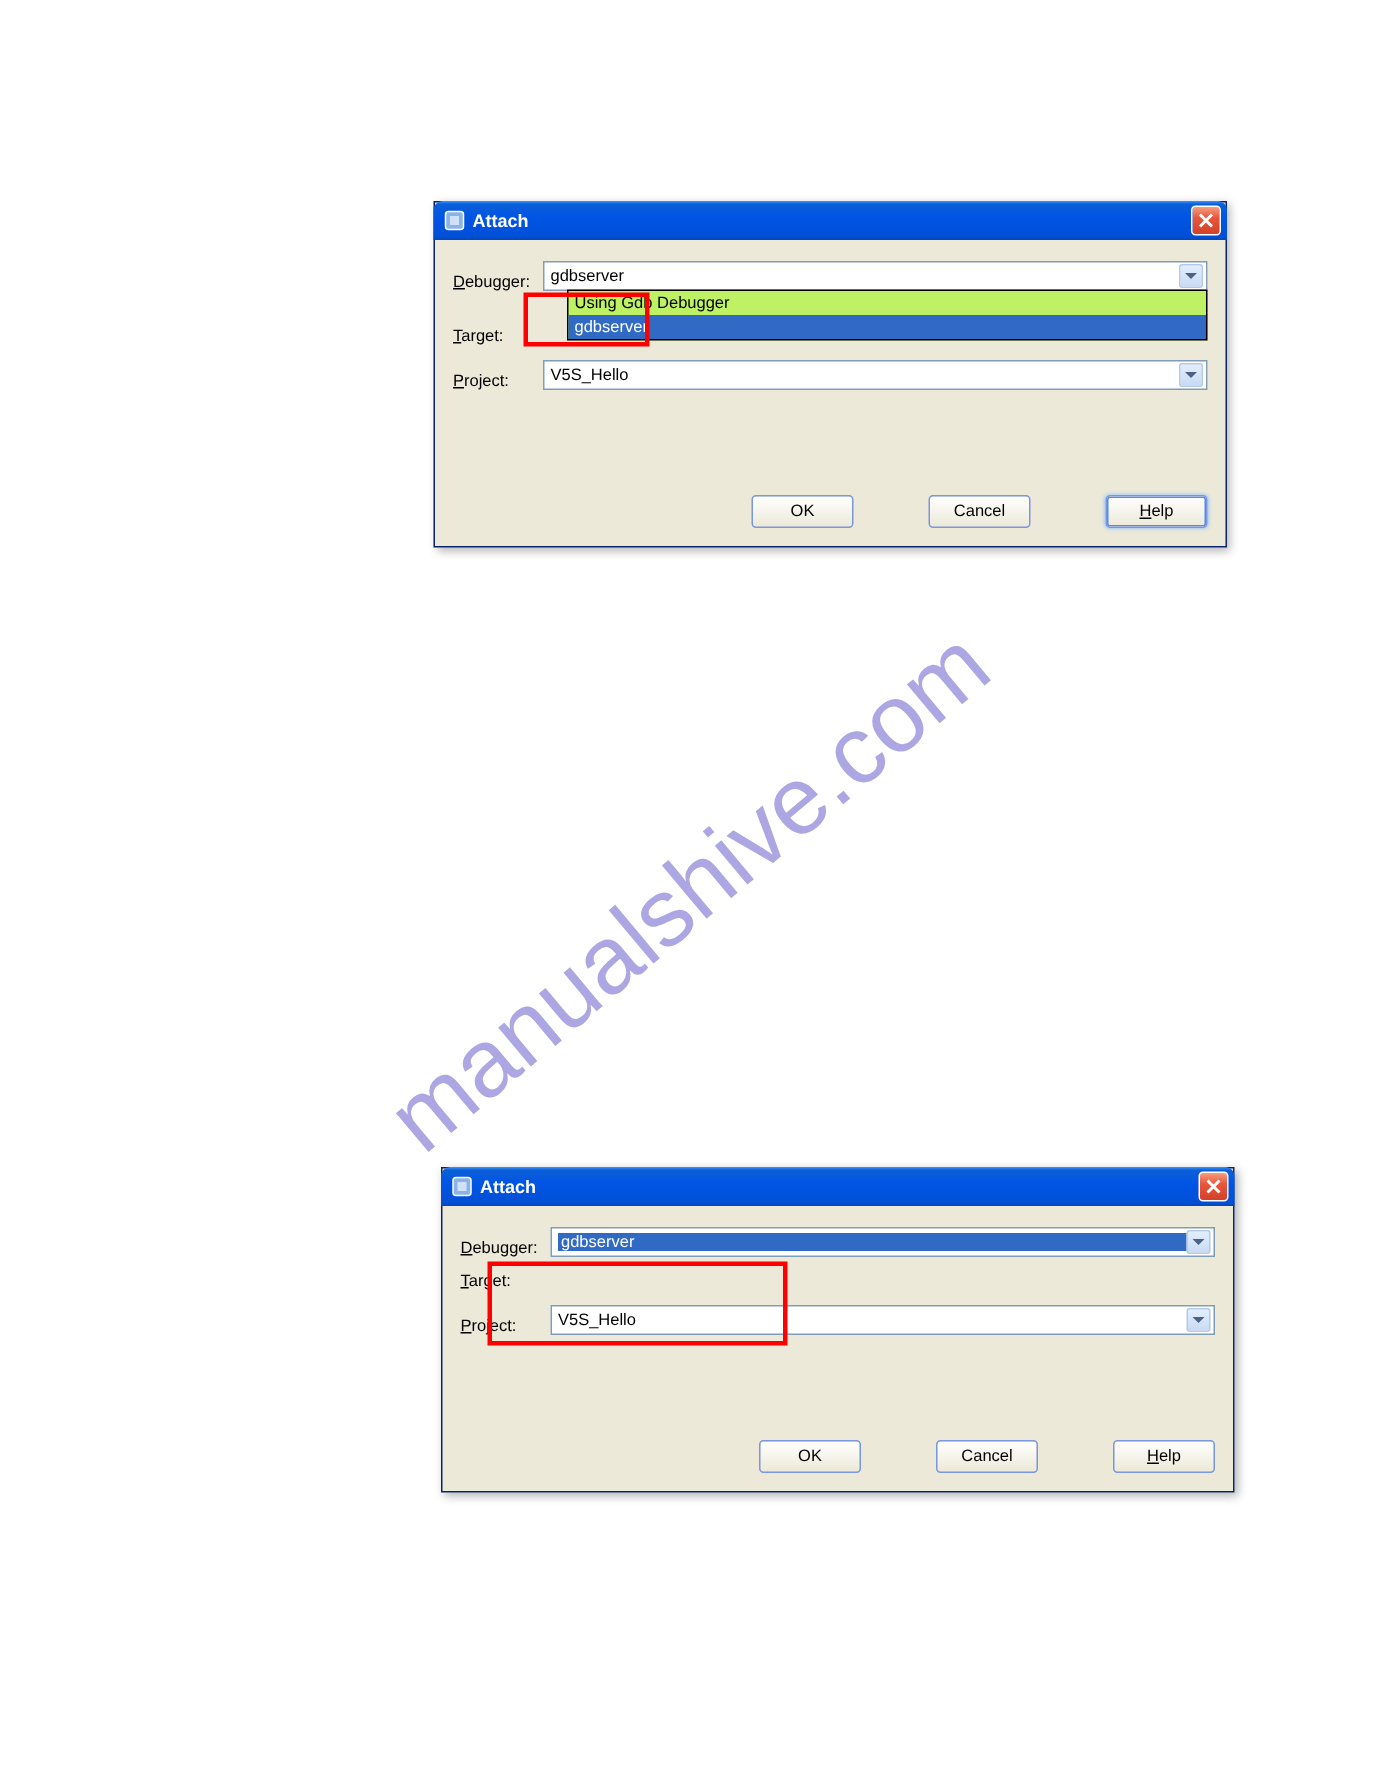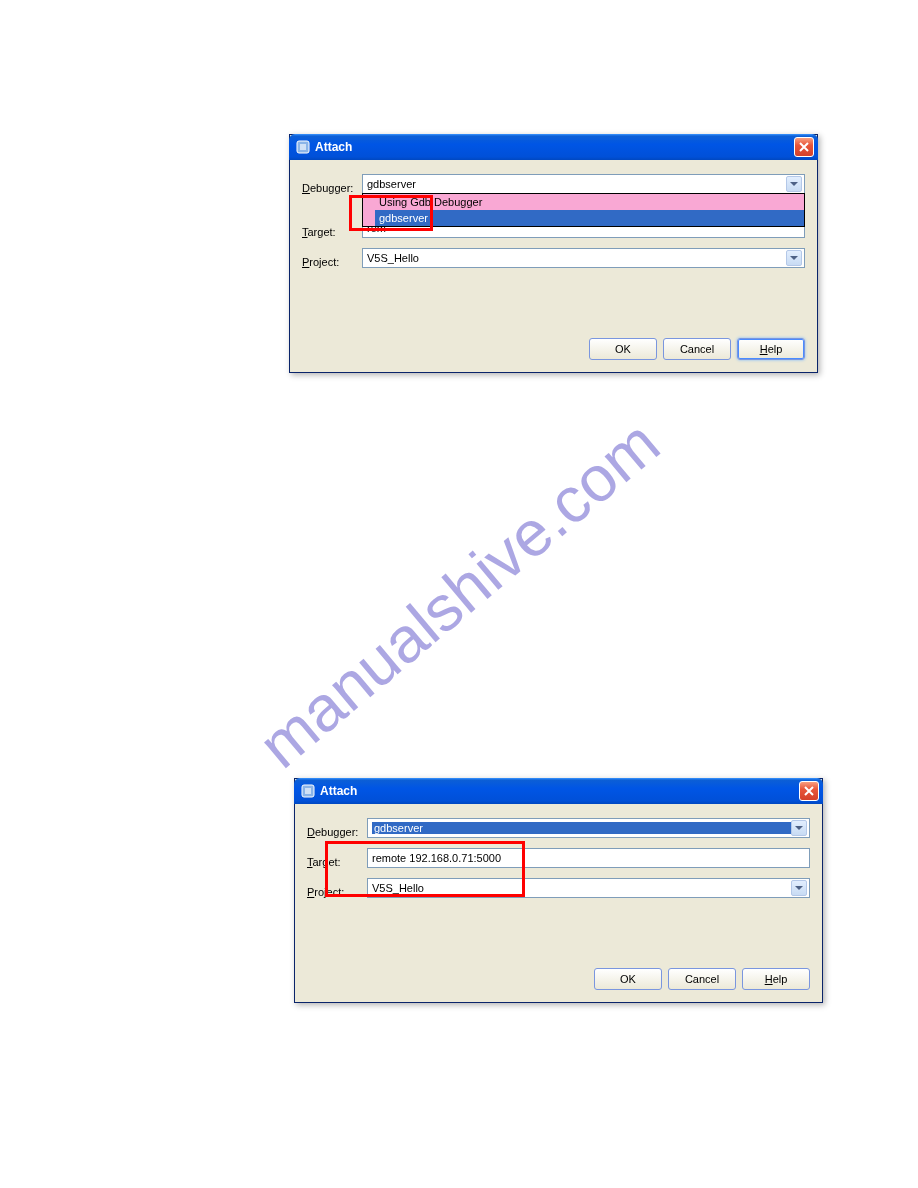--- a/index.html
+++ b/index.html
@@ -124,26 +124,25 @@
       height: 20px;
       background: #ffffff;
       border: 1px solid #7f9db9;
       padding: 0 4px;
       display: flex;
       align-items: center;
     }
     .dropdown-list {
       position: absolute;
       top: 19px;
-      left: 60px;
+      left: 76px;
       right: 0;
-      background: #f9a8d4;
+      background: #bef264;
       border: 1px solid #000000;
       z-index: 10;
-      padding-left: 12px;
     }
     .dropdown-item {
       padding: 2px 4px;
       height: 16px;
       display: flex;
       align-items: center;
     }
     .dropdown-item.selected {
       background: #316ac5;
       color: #ffffff;
@@ -158,20 +157,21 @@
       width: 68px;
       height: 22px;
       background: linear-gradient(to bottom, #ffffff, #ece9d8);
       border: 1px solid #7a96df;
       border-radius: 3px;
       display: flex;
       align-items: center;
       justify-content: center;
       cursor: pointer;
       font-size: 11px;
+      margin-left: 44px;
     }
     .btn.default {
       box-shadow: 0 0 0 1px #4a8bff inset, 0 0 3px #7ab8ff;
     }
     .redbox {
       position: absolute;
       border: 3px solid #ff0000;
       z-index: 20;
       pointer-events: none;
     }
@@ -205,23 +205,20 @@
         <span class="combo-text">gdbserver</span>
         <div class="combo-arrow"></div>
       </div>
       <div class="dropdown-list">
         <div class="dropdown-item">Using Gdb Debugger</div>
         <div class="dropdown-item selected">gdbserver</div>
       </div>
     </div>
     <div class="form-row" style="margin-top:24px;">
       <span class="label"><u>T</u>arget:</span>
-      <div class="text-input">
-        <span>rem</span>
-      </div>
     </div>
     <div class="form-row">
       <span class="label"><u>P</u>roject:</span>
       <div class="combo">
         <span class="combo-text">V5S_Hello</span>
         <div class="combo-arrow"></div>
       </div>
     </div>
     <div class="button-row">
       <div class="btn">OK</div>
@@ -249,23 +246,20 @@
   <div class="dialog-body">
     <div class="form-row">
       <span class="label"><u>D</u>ebugger:</span>
       <div class="combo highlighted">
         <span class="combo-text">gdbserver</span>
         <div class="combo-arrow"></div>
       </div>
     </div>
     <div class="form-row">
       <span class="label"><u>T</u>arget:</span>
-      <div class="text-input">
-        <span>remote 192.168.0.71:5000</span>
-      </div>
     </div>
     <div class="form-row">
       <span class="label"><u>P</u>roject:</span>
       <div class="combo">
         <span class="combo-text">V5S_Hello</span>
         <div class="combo-arrow"></div>
       </div>
     </div>
     <div class="button-row">
       <div class="btn">OK</div>

